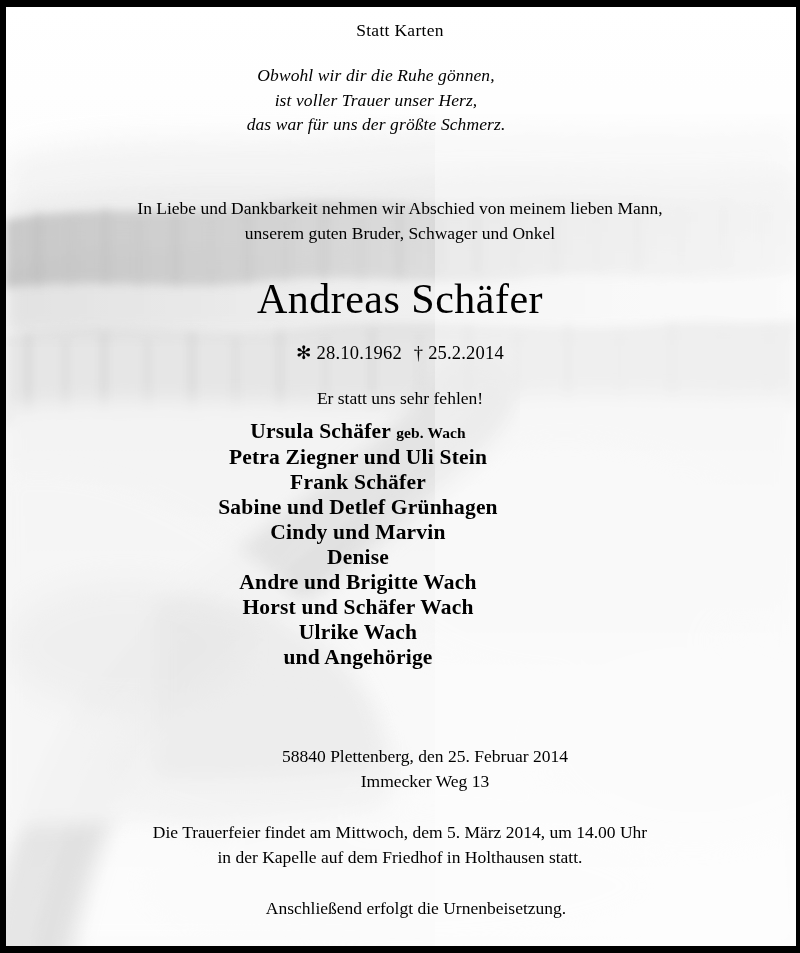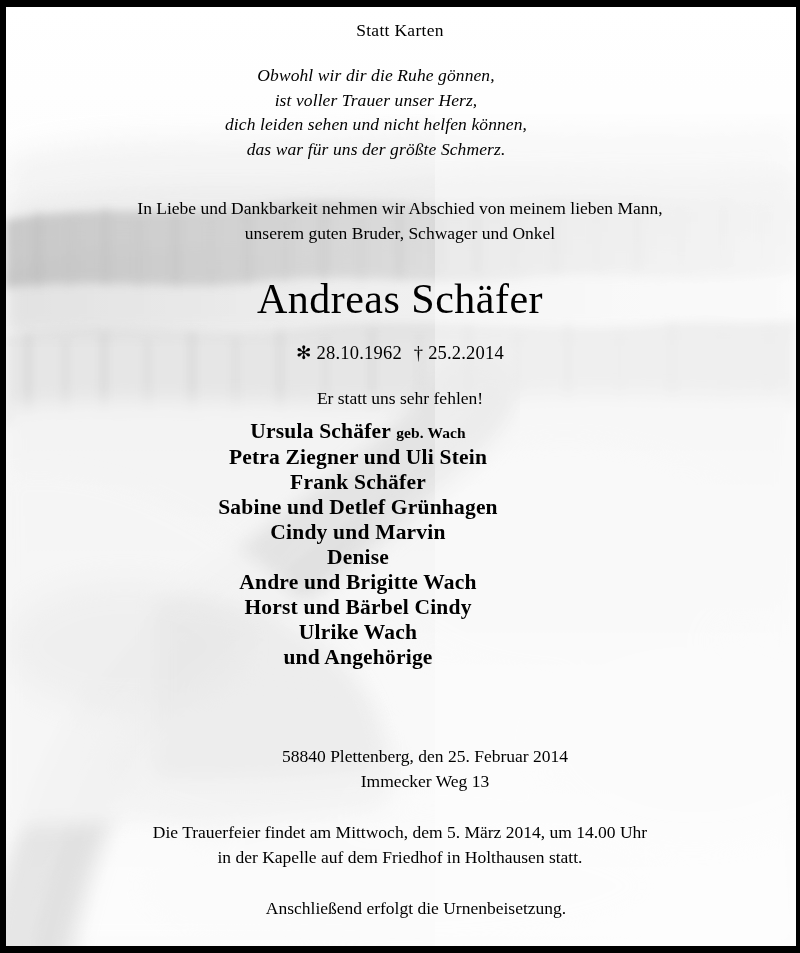--- a/index.html
+++ b/index.html
@@ -273,21 +273,20 @@
     </svg>
   </div>
 
   <div class="content">
 
     <div class="statt">Statt Karten</div>
 
     <div class="verse">
       <span class="line">Obwohl wir dir die Ruhe gönnen,</span>
       <span class="line">ist voller Trauer unser Herz,</span>
-      <span class="line">dich leiden sehen und nicht helfen können,</span>
       <span class="line">das war für uns der größte Schmerz.</span>
     </div>
 
     <div class="intro">
       <span class="line">In Liebe und Dankbarkeit nehmen wir Abschied von meinem lieben Mann,</span>
       <span class="line">unserem guten Bruder, Schwager und Onkel</span>
     </div>
 
     <div class="name">
       <span>Andreas</span><span class="gap"></span><span>Schäfer</span>
@@ -302,21 +301,21 @@
     <div class="missline">Er statt uns sehr fehlen!</div>
 
     <div class="survivors">
       <span class="line"><span>Ursula Schäfer</span> <span class="sub">geb. Wach</span></span>
       <span class="line">Petra Ziegner und Uli Stein</span>
       <span class="line">Frank Schäfer</span>
       <span class="line">Sabine und Detlef Grünhagen</span>
       <span class="line">Cindy und Marvin</span>
       <span class="line">Denise</span>
       <span class="line">Andre und Brigitte Wach</span>
-      <span class="line">Horst und Bärbel Cindy</span>
+      <span class="line">Horst und Schäfer Wach</span>
       <span class="line">Ulrike Wach</span>
       <span class="line">und Angehörige</span>
     </div>
 
     <div class="address">
       <span class="line">58840 Plettenberg, den 25. Februar 2014</span>
       <span class="line">Immecker Weg 13</span>
     </div>
 
     <div class="ceremony">

